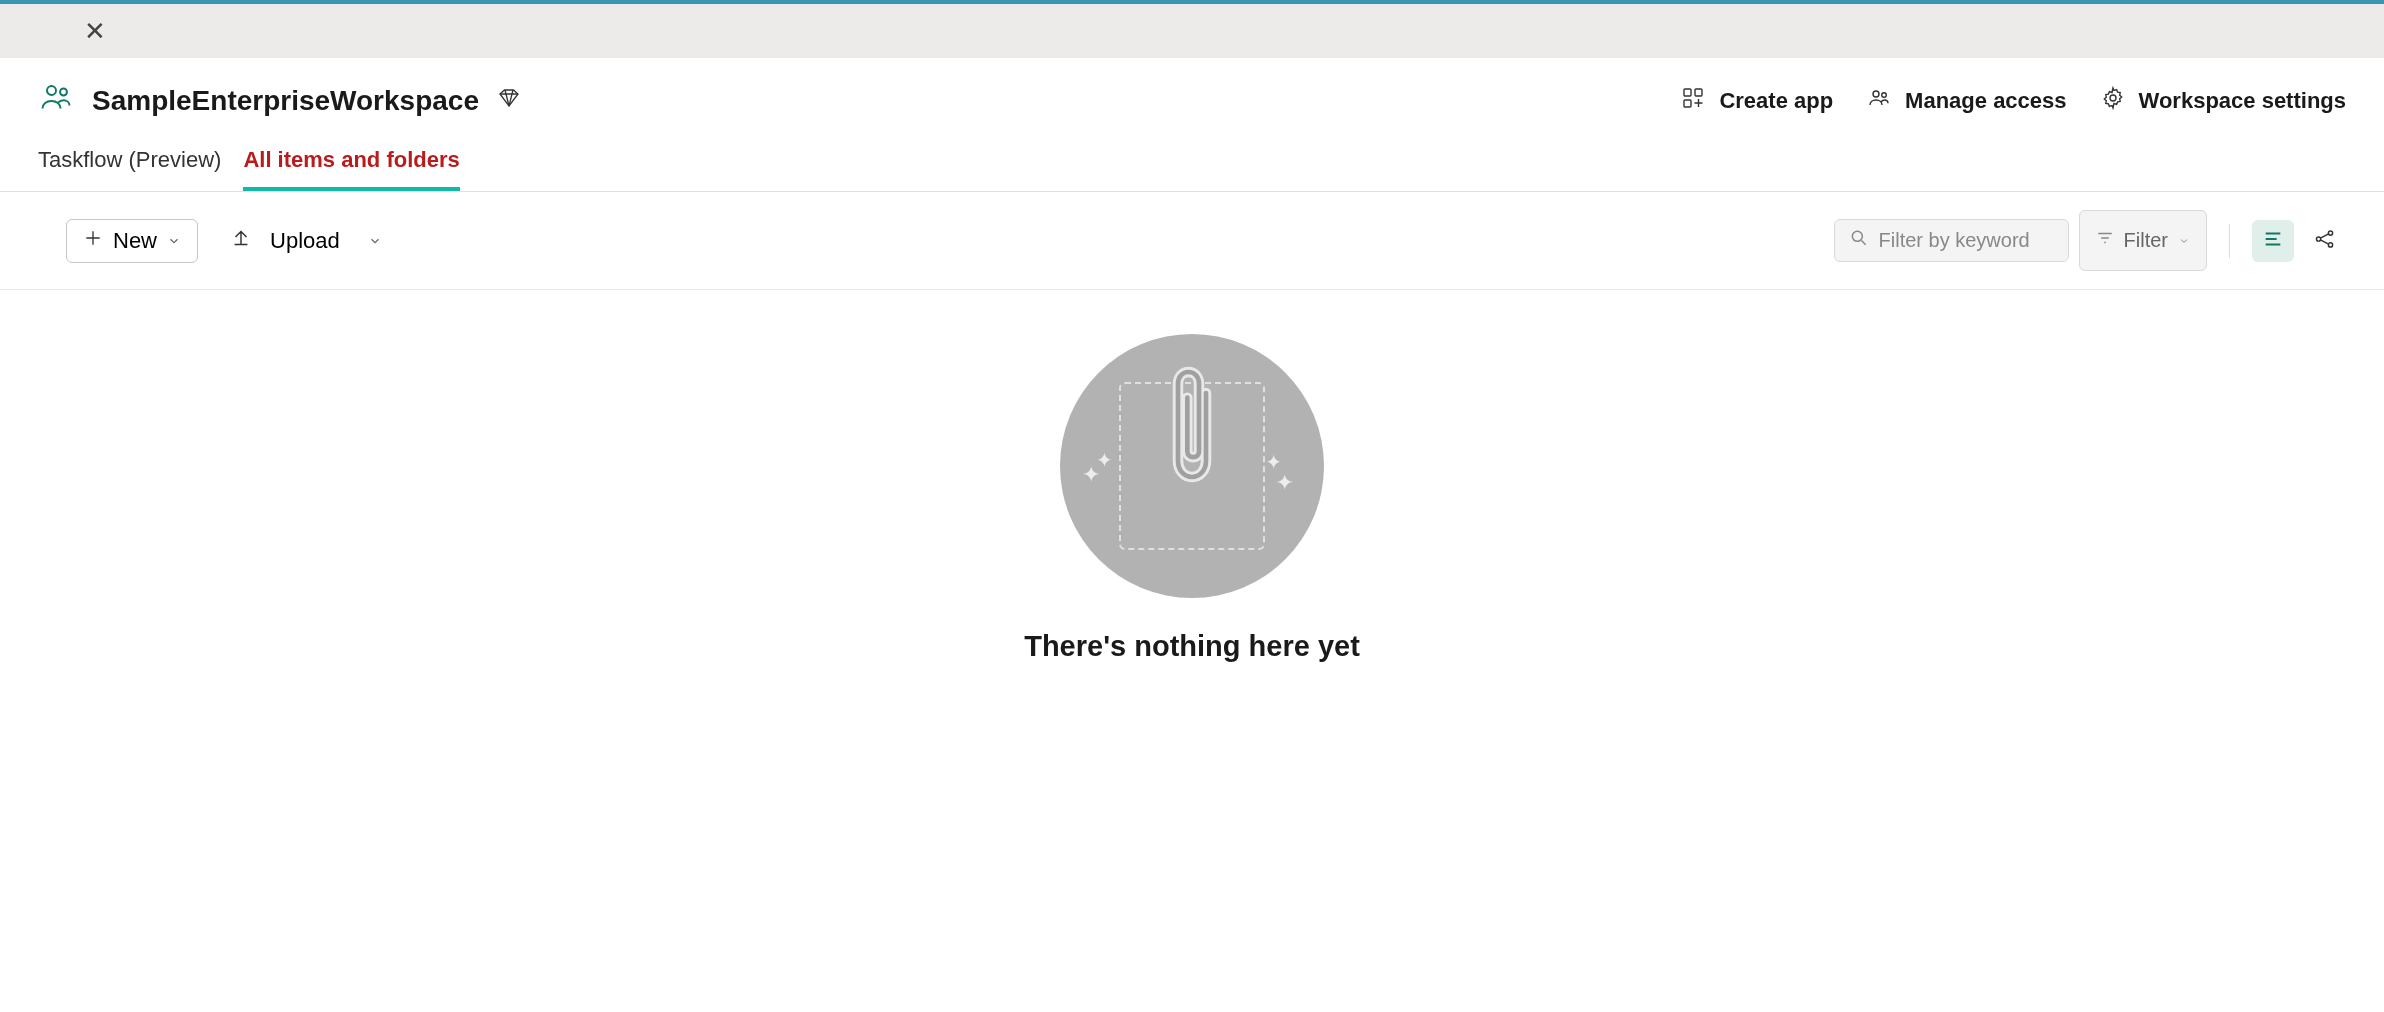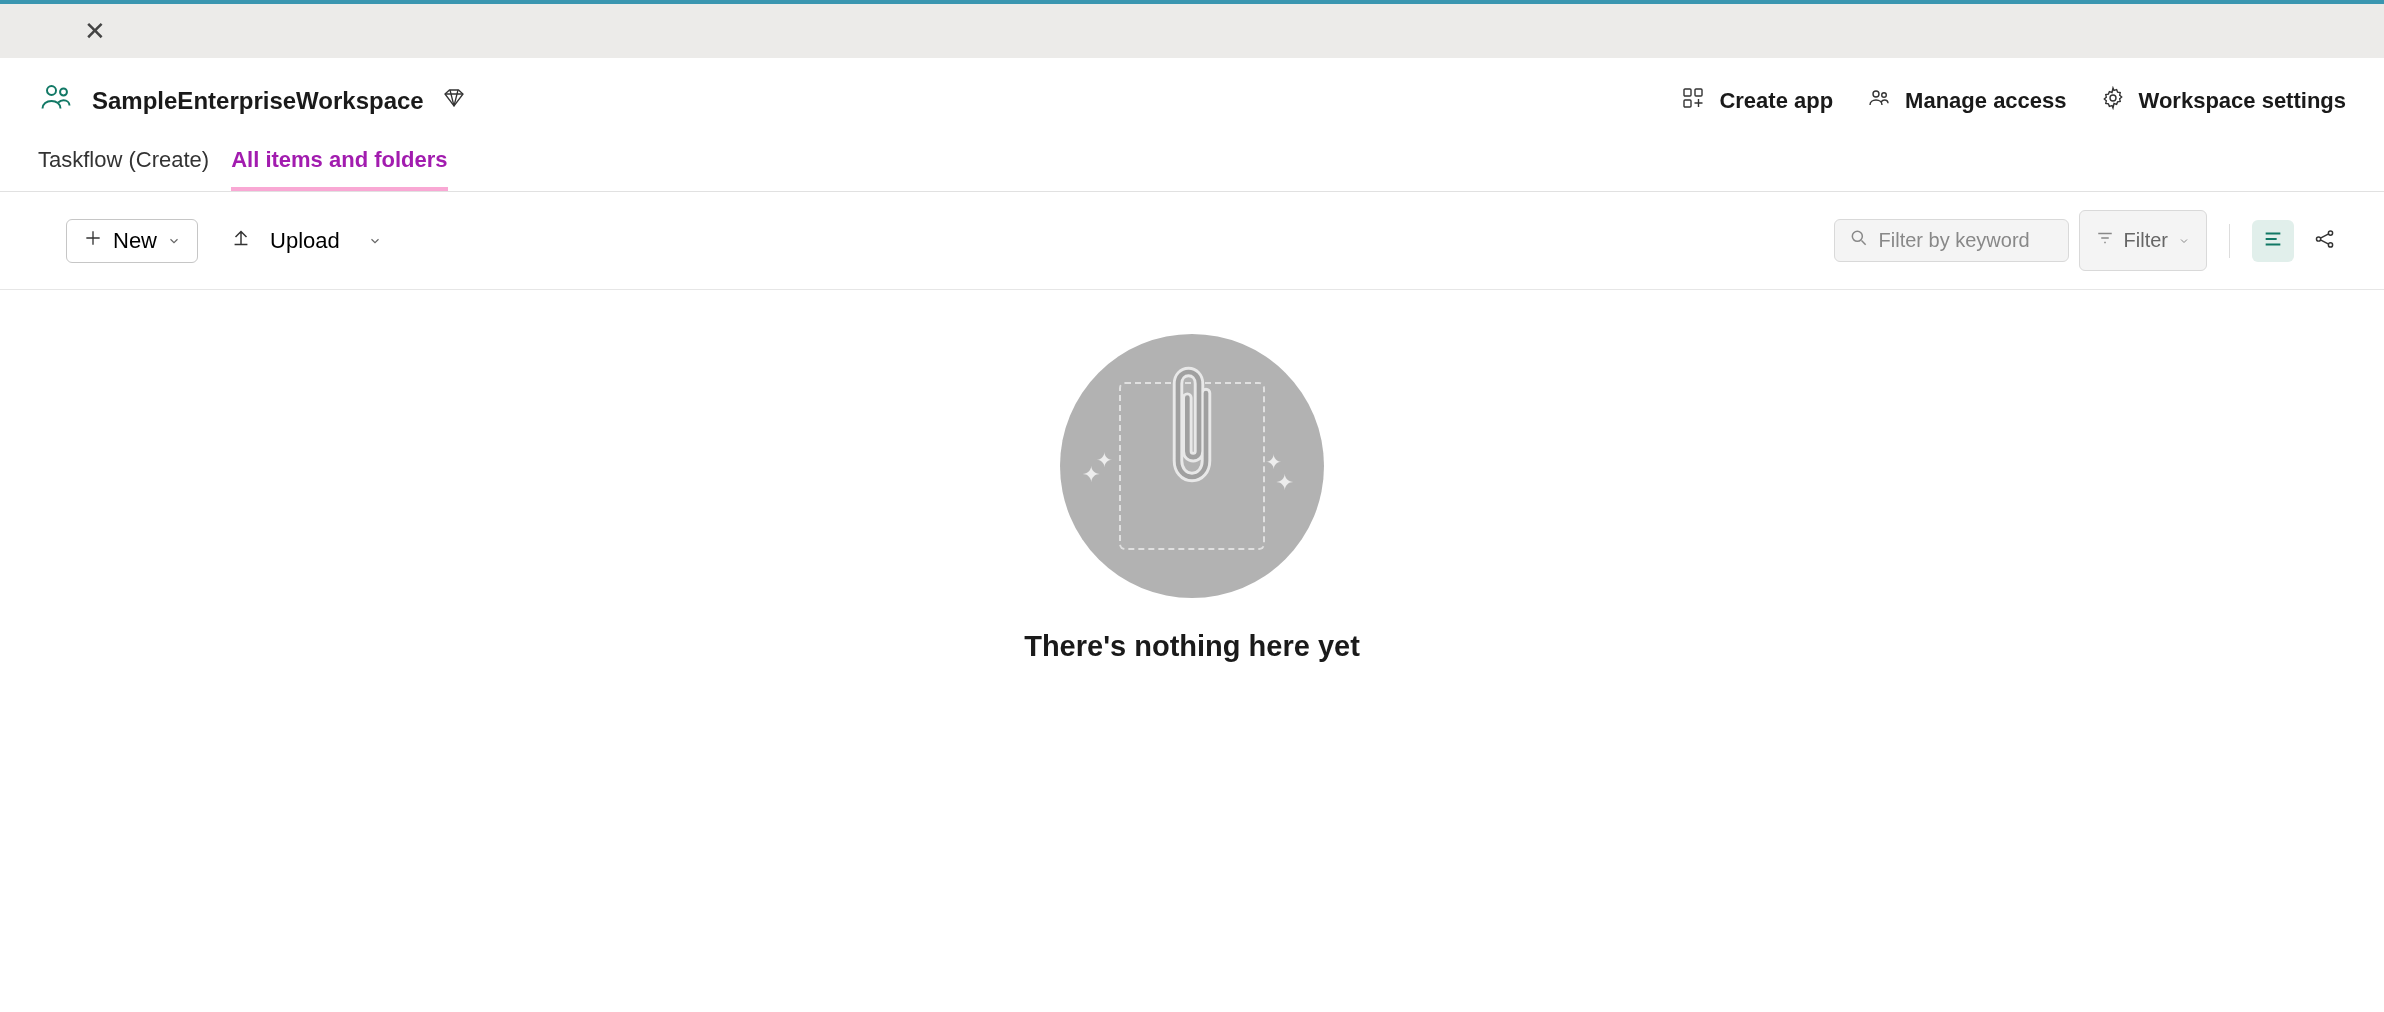--- a/index.html
+++ b/index.html
@@ -49,21 +49,21 @@
       align-items: center;
       justify-content: space-between;
       padding: 22px 38px 8px 38px;
     }
     .workspace-title-group {
       display: flex;
       align-items: center;
       gap: 18px;
     }
     .workspace-title {
-      font-size: 24px;
+      font-size: 28px;
       font-weight: 700;
       text-align: center;
     }
     .hdr-actions {
       display: flex;
       align-items: center;
       gap: 34px;
     }
     .hdr-action {
       display: flex;
@@ -86,22 +86,22 @@
       padding: 0 0 14px 0;
       font-size: 22px;
       color: #333;
       cursor: pointer;
       background: none;
       border: none;
       border-bottom: 4px solid transparent;
     }
     .tab.active {
       font-weight: 700;
-      color: #a21caf;
-      border-bottom: 4px solid #f9a8d4;
+      color: #b91c1c;
+      border-bottom: 4px solid #14b8a6;
     }
     .toolbar {
       display: flex;
       align-items: center;
       padding: 18px 38px;
       border-bottom: 1px solid #e6e6e6;
     }
     .tool-left { display: flex; align-items: center; gap: 32px; }
     .tool-right { display: flex; align-items: center; gap: 10px; margin-left: auto; }
     .new-btn {
@@ -274,21 +274,21 @@
           <circle cx="12" cy="12" r="3"></circle>
           <path d="M12 2l1 2.5 2.6-.8 1 2.4 2.6.5-.5 2.6 2 1.8-2 1.8.5 2.6-2.6.5-1 2.4-2.6-.8L12 22l-1-2.5-2.6.8-1-2.4-2.6-.5.5-2.6-2-1.8 2-1.8-.5-2.6 2.6-.5 1-2.4 2.6.8L12 2z"></path>
         </svg>
       </span>
       <span>Workspace settings</span>
     </button>
   </div>
 </div>
 
 <div class="tab-row">
-  <button class="tab">Taskflow (Create)</button>
+  <button class="tab">Taskflow (Preview)</button>
   <button class="tab active">All items and folders</button>
 </div>
 
 <div class="toolbar">
   <div class="tool-left">
     <button class="new-btn">
       <span>
         <svg width="20" height="20" viewBox="0 0 24 24" fill="none" stroke="#333" stroke-width="1.6">
             <path d="M12 4v16M4 12h16"></path>
           </svg>

